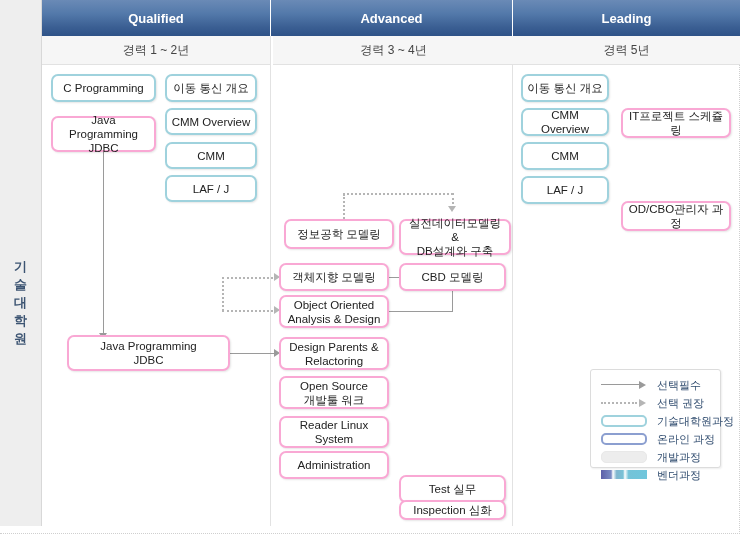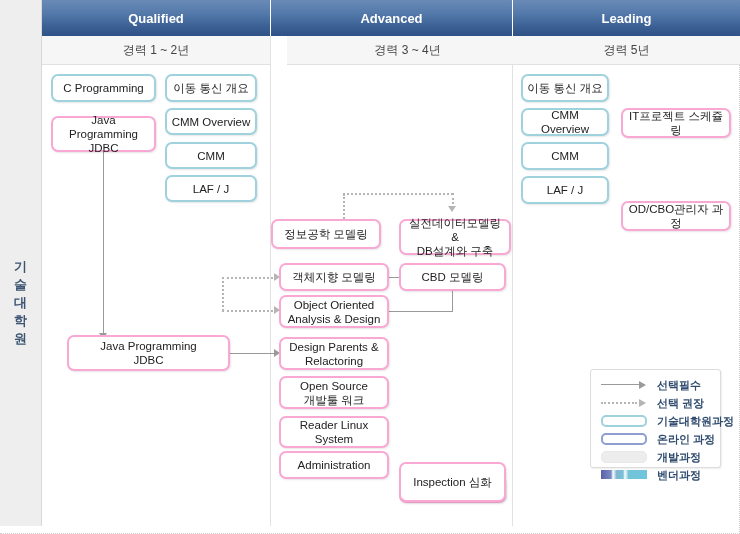--- a/index.html
+++ b/index.html
@@ -79,21 +79,21 @@
 
   
   .legend{
     position:absolute;left:590px;top:369px;width:131px;height:99px;
     background:#ffffff;border:1px solid #dcdcdc;border-radius:3px;
     box-shadow:1px 1px 2px rgba(0,0,0,0.07);
     padding:6px 0 0 0;box-sizing:border-box;
   }
   .lrow{display:flex;align-items:center;height:18px;padding-left:8px;}
   .lsym{width:52px;height:14px;position:relative;flex:0 0 52px;}
-  .ltxt{font-size:11px;color:#2f4b6e;font-weight:bold;margin-left:6px;white-space:nowrap;}
+  .ltxt{font-size:11px;color:#2f4b6e;font-weight:normal;margin-left:6px;white-space:nowrap;}
   .sym-solid{position:absolute;left:2px;top:6px;width:38px;height:1px;background:#9a9a9a;}
   .sym-solid-a{position:absolute;left:40px;top:2.5px;width:0;height:0;border-top:4px solid transparent;border-bottom:4px solid transparent;border-left:7px solid #9a9a9a;}
   .sym-dot{position:absolute;left:2px;top:6px;width:36px;height:0;border-top:2px dotted #b5b5b5;}
   .sym-dot-a{position:absolute;left:40px;top:2.5px;width:0;height:0;border-top:4px solid transparent;border-bottom:4px solid transparent;border-left:7px solid #b5b5b5;}
   .sym-box{position:absolute;left:2px;top:1px;width:46px;height:12px;box-sizing:border-box;border-radius:5px;background:#ffffff;}
   .sym-box.grad{border:2px solid #9fd2dd;}
   .sym-box.online{border:2px solid #8c9fd0;}
   .sym-box.dev{border:1px solid #e8e8e8;background:#ededed;}
   .sym-bar{position:absolute;left:2px;top:2px;width:46px;height:9px;
     background:linear-gradient(to right,#5c5fa8 0%,#7b8cc4 22%,#ffffff 26%,#7fb6cf 34%,#79c2d6 48%,#ffffff 52%,#74c3d8 60%,#6fc6dc 100%);}
@@ -119,21 +119,21 @@
   <div class="hdr" style="left:271px;width:242px;text-align:right;">
       <span>Advanced</span>
     </div>
   <div class="hdr" style="left:513px;width:227px;border-right:none;">
       <span>Leading</span>
     </div>
 
   <div class="sub" style="left:42px;width:229px;">
       <span>경력 1 ~ 2년</span>
     </div>
-  <div class="sub" style="left:287px;width:242px;text-align:center;">
+  <div class="sub" style="left:273px;width:242px;text-align:center;">
       <span>경력 3 ~ 4년</span>
     </div>
   <div class="sub" style="left:513px;width:227px;border-right:none;">
       <span>경력 5년</span>
     </div>
 
   <div class="colsep" style="left:270px;"></div>
   <div class="colsep" style="left:512px;"></div>
 
   <div class="vline" style="left:103px;top:152px;height:184px;"></div>
@@ -162,35 +162,35 @@
   <div class="box grad" style="left:51px;top:74px;width:105px;height:28px;">C Programming</div>
   <div class="box grad" style="left:165px;top:74px;width:92px;height:28px;">이동 통신 개요</div>
   <div class="box online" style="left:51px;top:116px;width:105px;height:36px;white-space:pre-line;">Java Programming
 JDBC</div>
   <div class="box grad" style="left:165px;top:108px;width:92px;height:27px;">CMM Overview</div>
   <div class="box grad" style="left:165px;top:142px;width:92px;height:27px;">CMM</div>
   <div class="box grad" style="left:165px;top:175px;width:92px;height:27px;">LAF / J</div>
   <div class="box online" style="left:67px;top:335px;width:163px;height:36px;white-space:pre-line;">Java Programming
 JDBC</div>
 
-  <div class="box online" style="left:271px;top:219px;width:110px;height:30px;">정보공학 모델링</div>
+  <div class="box online" style="left:284px;top:219px;width:110px;height:30px;">정보공학 모델링</div>
   <div class="box online" style="left:399px;top:219px;width:112px;height:36px;white-space:pre-line;">실전데이터모델링 &amp;
 DB설계와 구축</div>
   <div class="box online" style="left:279px;top:263px;width:110px;height:28px;">객체지향 모델링</div>
   <div class="box online" style="left:399px;top:263px;width:107px;height:28px;">CBD 모델링</div>
   <div class="box online" style="left:279px;top:295px;width:110px;height:33px;white-space:pre-line;">Object Oriented
 Analysis &amp; Design</div>
   <div class="box online" style="left:279px;top:337px;width:110px;height:33px;white-space:pre-line;">Design Parents &amp;
 Relactoring</div>
   <div class="box online" style="left:279px;top:376px;width:110px;height:33px;white-space:pre-line;">Open Source
 개발툴 워크</div>
   <div class="box online" style="left:279px;top:416px;width:110px;height:32px;">Reader Linux System</div>
   <div class="box online" style="left:279px;top:451px;width:110px;height:28px;">Administration</div>
   <div class="box online" style="left:399px;top:438px;width:107px;height:28px;margin-top:37px;">Test 실무</div>
-  <div class="box online" style="left:399top:487px;left:399px;top:462px;width:107px;height:40px;">Inspection 심화</div>
+  <div class="box online" style="left:399top:487px;left:399px;top:500px;width:107px;height:20px;">Inspection 심화</div>
 
   <div class="box grad" style="left:521px;top:74px;width:88px;height:28px;">이동 통신 개요</div>
   <div class="box grad" style="left:521px;top:108px;width:88px;height:28px;">CMM Overview</div>
   <div class="box grad" style="left:521px;top:142px;width:88px;height:28px;">CMM</div>
   <div class="box grad" style="left:521px;top:176px;width:88px;height:28px;">LAF / J</div>
   <div class="box online" style="left:621px;top:108px;width:110px;height:30px;">IT프로젝트 스케쥴링</div>
   <div class="box online" style="left:621px;top:201px;width:110px;height:30px;">OD/CBO관리자 과정</div>
 
   <div class="legend">
     <div class="lrow">

